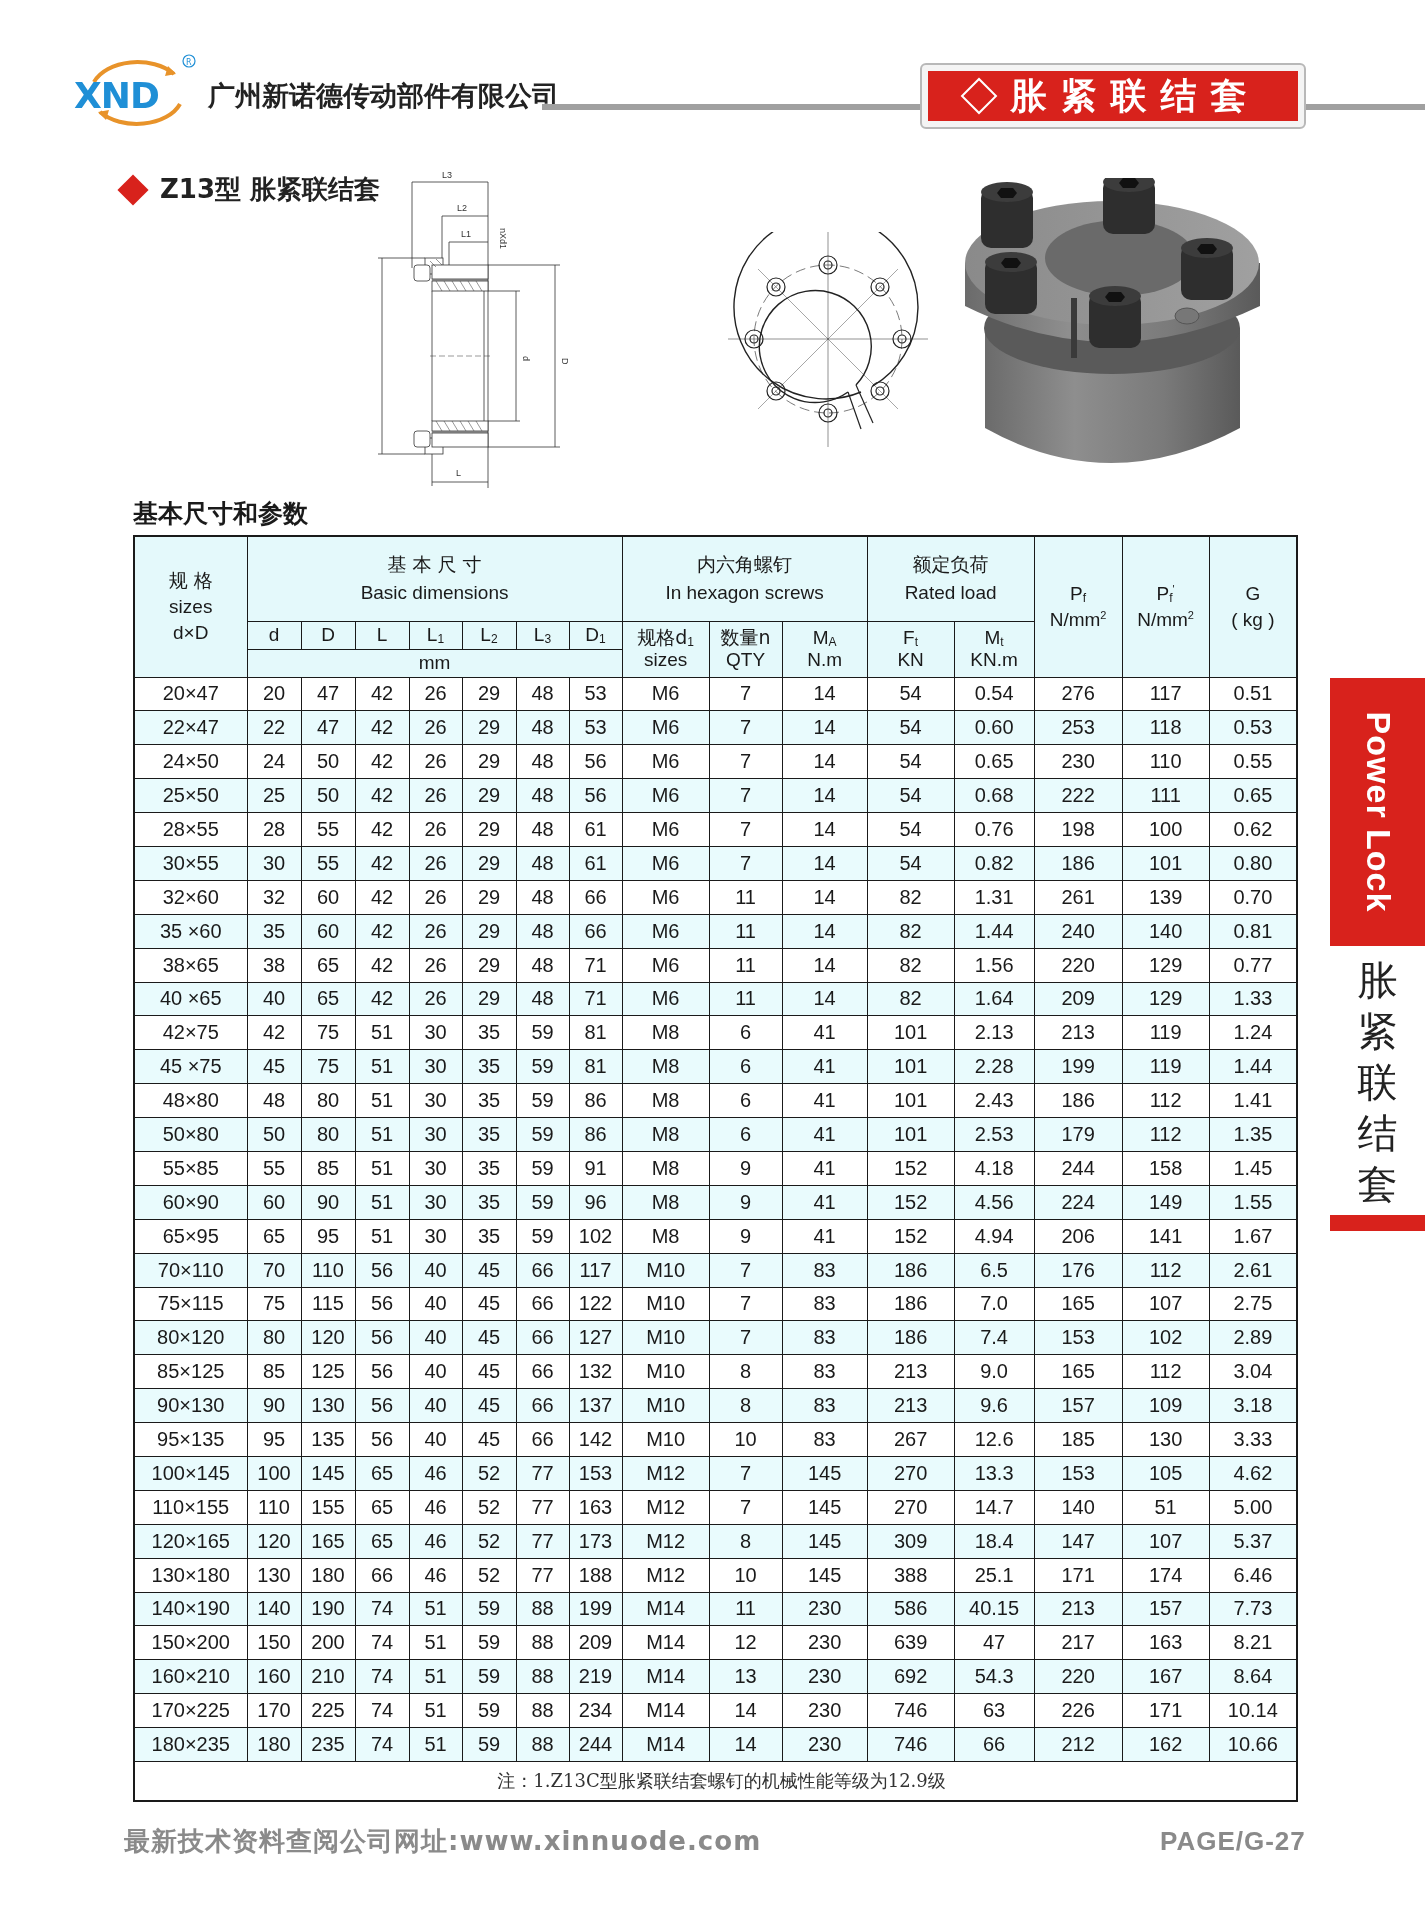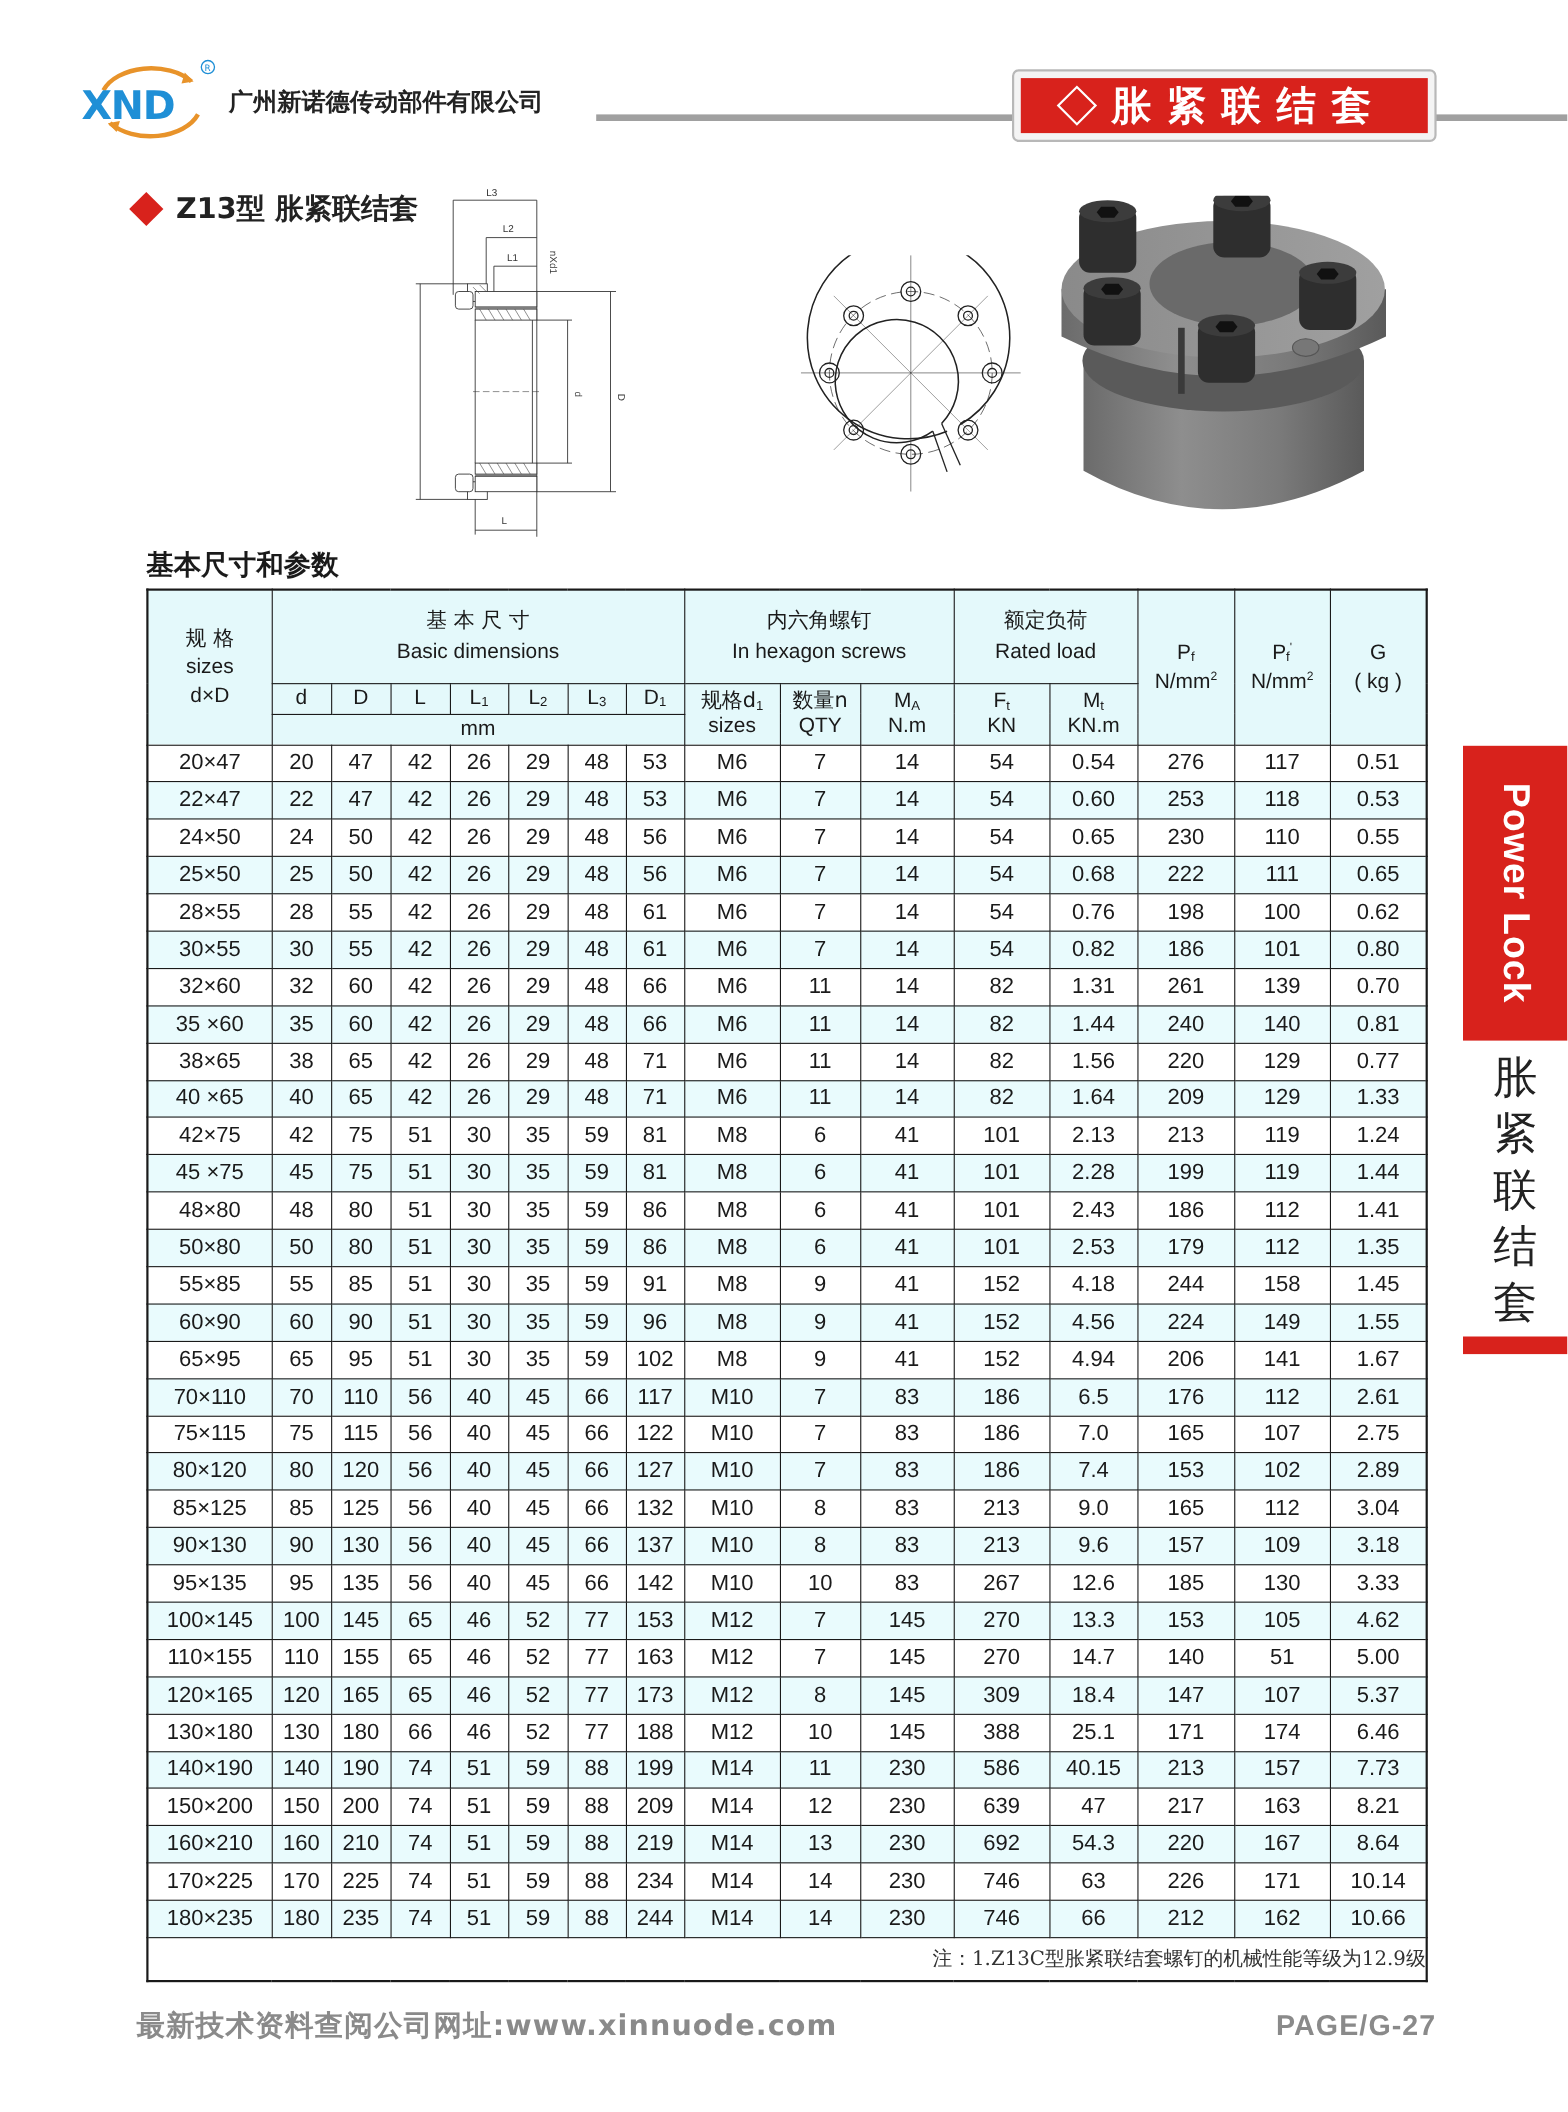--- a/index.html
+++ b/index.html
@@ -3,21 +3,21 @@
 <meta charset="utf-8">
 <style>
   html, body { margin:0; padding:0; }
   body { width:1425px; height:1920px; background:#ffffff; position:relative; overflow:hidden;
          font-family:"Liberation Sans", "DejaVu Sans", sans-serif; color:#1a1a1a; }
   .abs { position:absolute; }
 
   
   .logo { left:72px; top:52px; width:130px; height:78px; }
   .logo svg { width:130px; height:78px; display:block; }
-  .company { left:208px; top:78px; font-size:22px; font-weight:bold; color:#222; letter-spacing:0px;
+  .company { left:208px; top:78px; font-size:27px; font-weight:bold; color:#222; letter-spacing:0px;
              font-family:"DejaVu Sans", sans-serif; }
   .head-line { left:542px; top:104px; width:380px; height:6px; background:#a0a0a0; }
   .head-line-r { left:1305px; top:104px; width:120px; height:6px; background:#a0a0a0; }
   .banner-wrap { left:920px; top:63px; width:386px; height:66px; background:#f4f4f4;
                  border:2px solid #b8b8b8; border-radius:6px; box-sizing:border-box; }
   .banner { position:absolute; left:6px; top:6px; right:6px; bottom:6px; background:#d8221c;
             color:#fff; display:flex; align-items:center; justify-content:center; gap:11px;
             font-size:36px; font-weight:bold; letter-spacing:14px; font-family:"DejaVu Sans", sans-serif; }
   .banner .dia { width:22px; height:22px; border:2px solid #fff; transform:rotate(45deg); margin-right:8px; }
 
@@ -40,21 +40,21 @@
                table-layout:fixed; font-size:20px; }
   table.spec td, table.spec th { border:1.5px solid #1a1a1a; text-align:center; padding:0; font-weight:normal;
                                  line-height:1.15; }
   table.spec thead th { background:#e4f9fb; font-size:19px; }
   table.spec thead .cn { font-family:"DejaVu Sans", sans-serif; font-size:19px; }
   table.spec tbody td { height:32.9px; }
   table.spec tbody tr:nth-child(even) td { background:#e9fbfd; }
   table.spec tbody tr:nth-child(odd) td { background:#ffffff; }
   table.spec sub { font-size:12px; vertical-align:baseline; position:relative; top:2px; }
   table.spec sup { font-size:11px; vertical-align:top; }
-  table.spec tfoot td { text-align:right; padding-left:12px; height:38px; font-size:18px; background:#fff;
+  table.spec tfoot td { text-align:center; padding-left:12px; height:38px; font-size:18px; background:#fff;
                         font-family:"DejaVu Serif", serif; color:#333; }
   table.spec { border:2px solid #1a1a1a; }
 
   
   .side-red { left:1330px; top:678px; width:95px; height:268px; background:#d8221c; }
   .side-red .txt { position:absolute; left:50%; top:50%; transform:translate(-50%,-50%) rotate(90deg);
                    white-space:nowrap; color:#fff; font-size:34px; font-weight:bold; letter-spacing:1px; }
   .side-cn { left:1330px; top:955px; width:95px; display:flex; flex-direction:column; align-items:center;
              font-size:40px; line-height:51px; color:#222; font-family:"DejaVu Sans", sans-serif; }
   .side-bar { left:1330px; top:1215px; width:95px; height:16px; background:#d8221c; }

